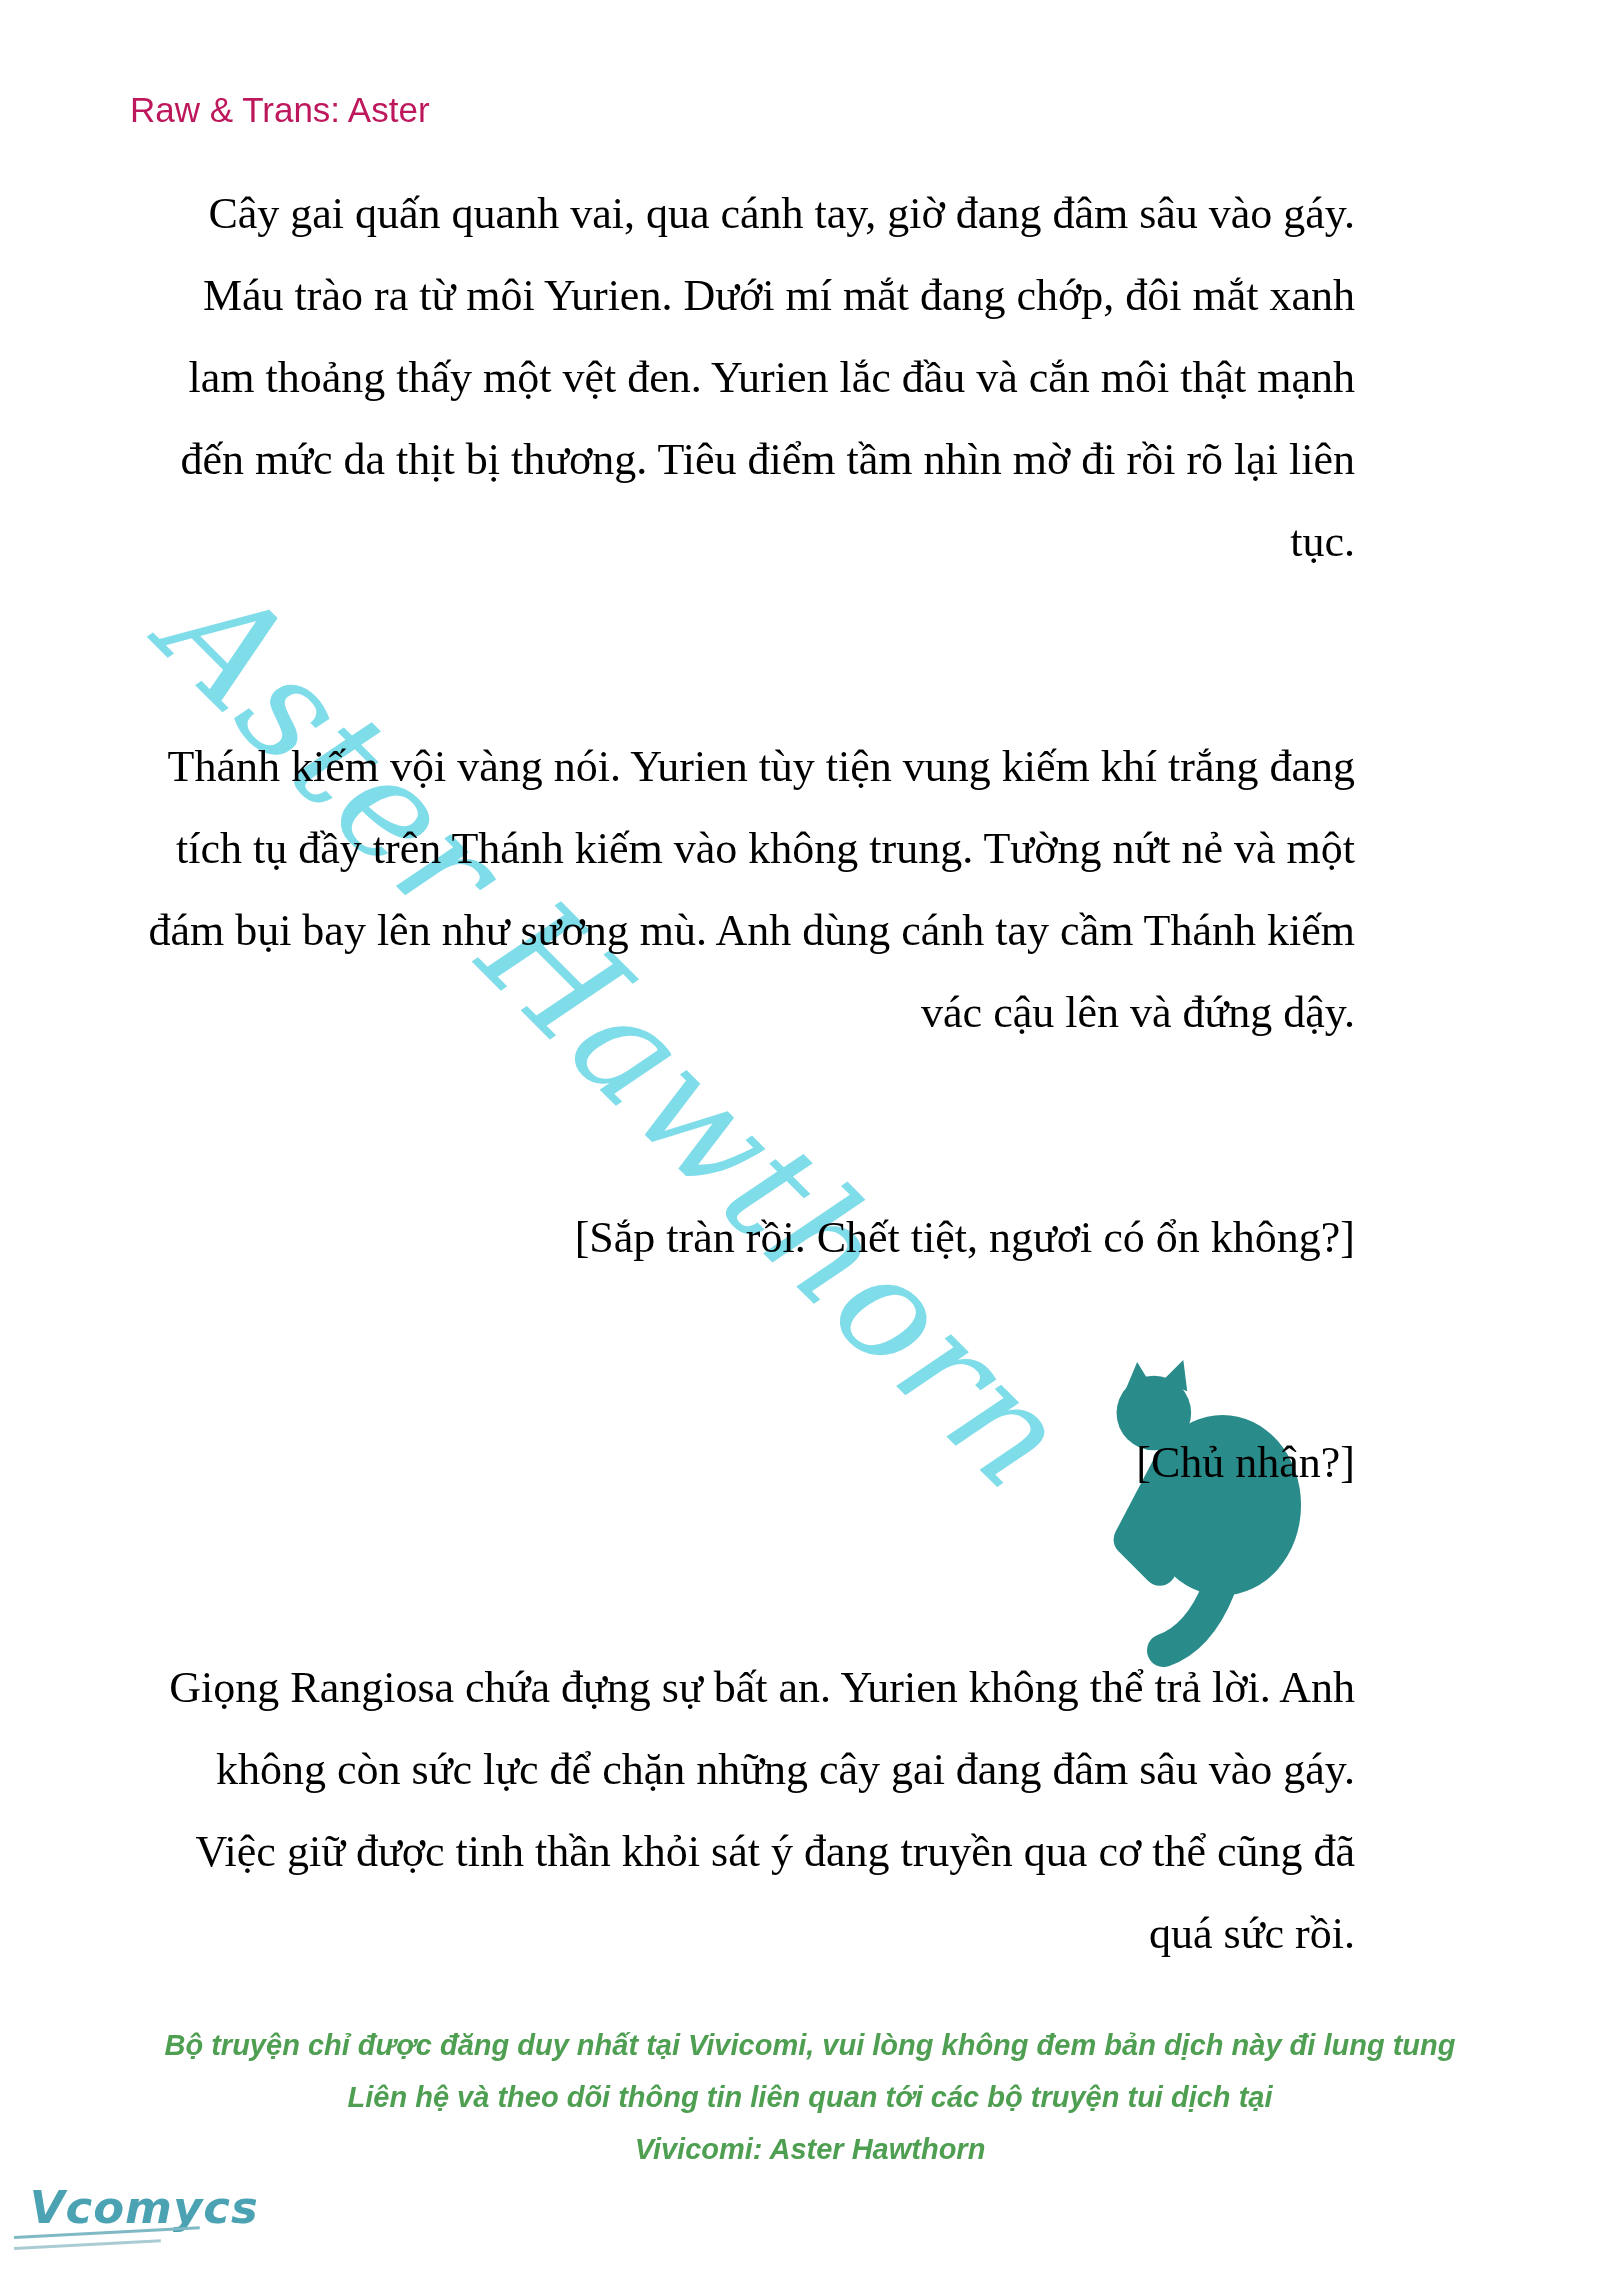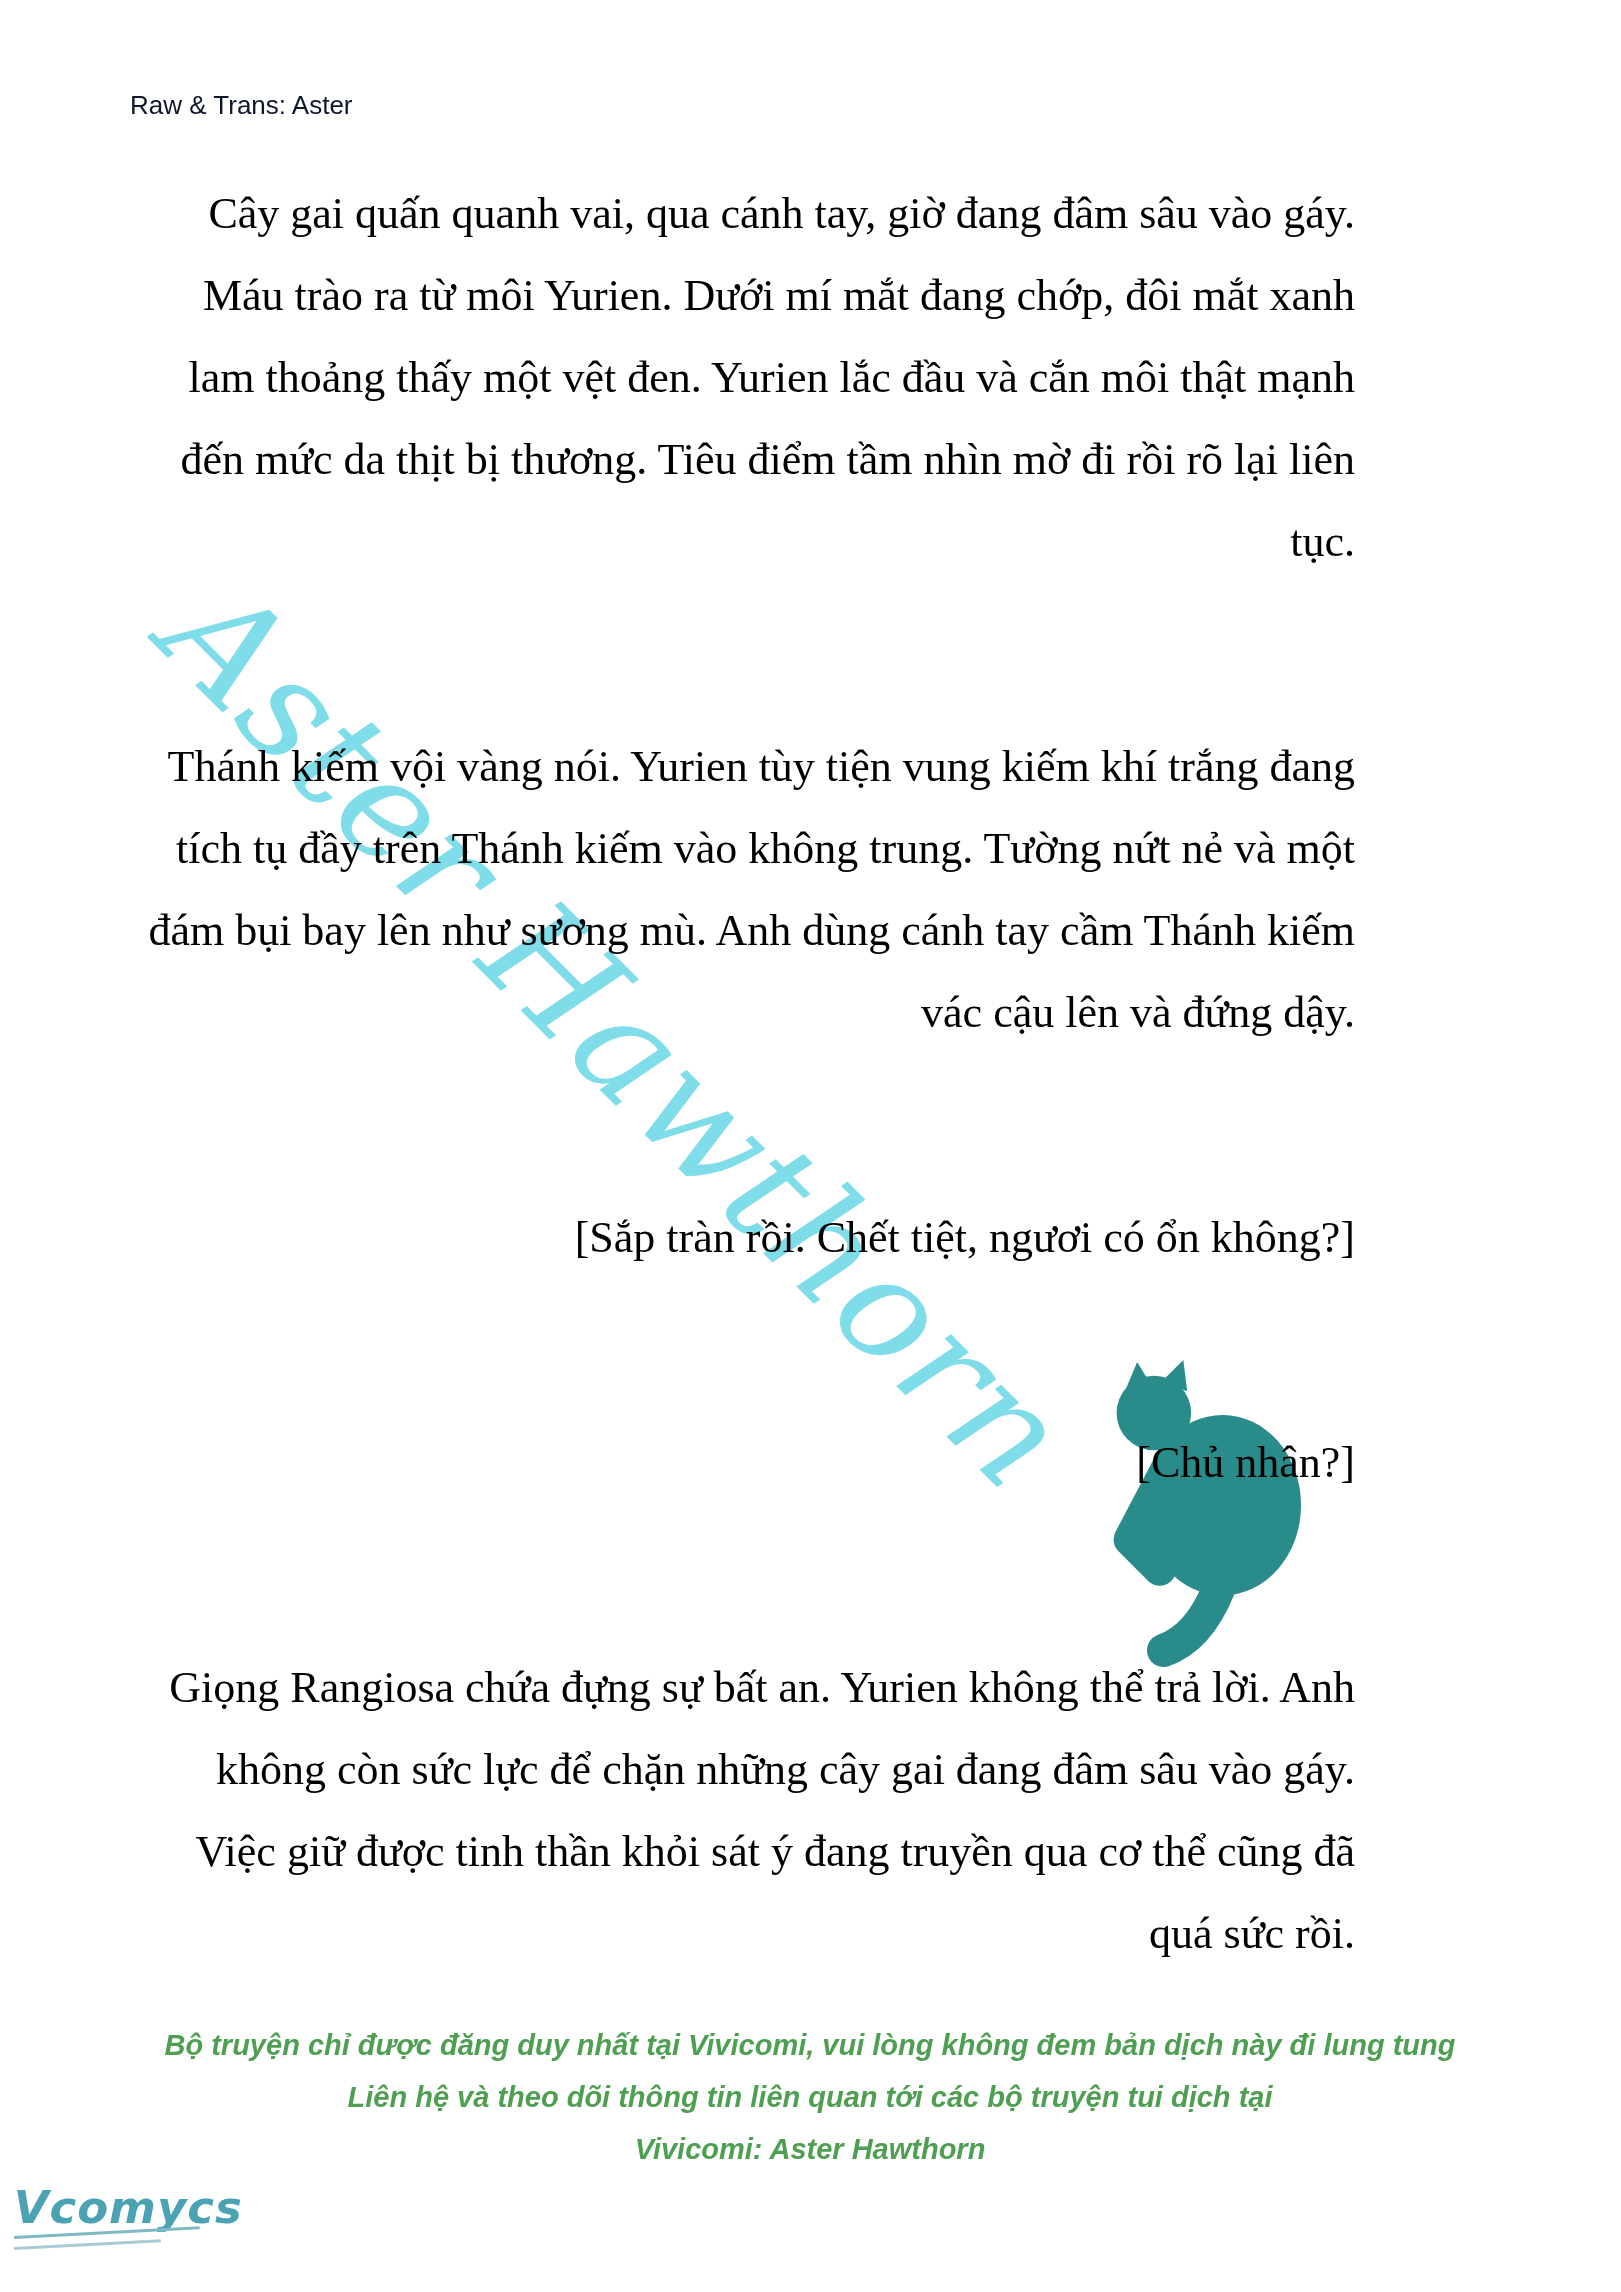--- a/index.html
+++ b/index.html
@@ -12,22 +12,22 @@
     overflow: hidden;
     font-family: "Liberation Serif", serif;
   }
 
   
   .header {
     position: absolute;
     left: 130px;
     top: 90px;
     font-family: "Liberation Sans", sans-serif;
-    font-size: 26px;
-    color: #0f172a;
+    font-size: 35px;
+    color: #be185d;
     z-index: 3;
   }
 
   
   .watermark {
     position: absolute;
     left: 250px;
     top: 549px;
     font-family: "DejaVu Serif", serif;
     font-style: italic;
@@ -93,20 +93,21 @@
     z-index: 2;
     font-family: "DejaVu Sans", sans-serif;
   }
   .logo-text {
     display: inline-block;
     font-size: 45px;
     font-weight: bold;
     font-style: italic;
     letter-spacing: 1px;
     color: #4aa2b2;
+    margin-left: 16px;
   }
   .logo-line {
     height: 2.9px;
     background: #7fb9c4;
     transform: rotate(-3deg);
     transform-origin: left center;
   }
   .logo-line.l1 { width: 186px; margin-top: 2px; }
   .logo-line.l2 { width: 147px; margin-top: 7.8px; background: #a9ccd4; }
 </style>

